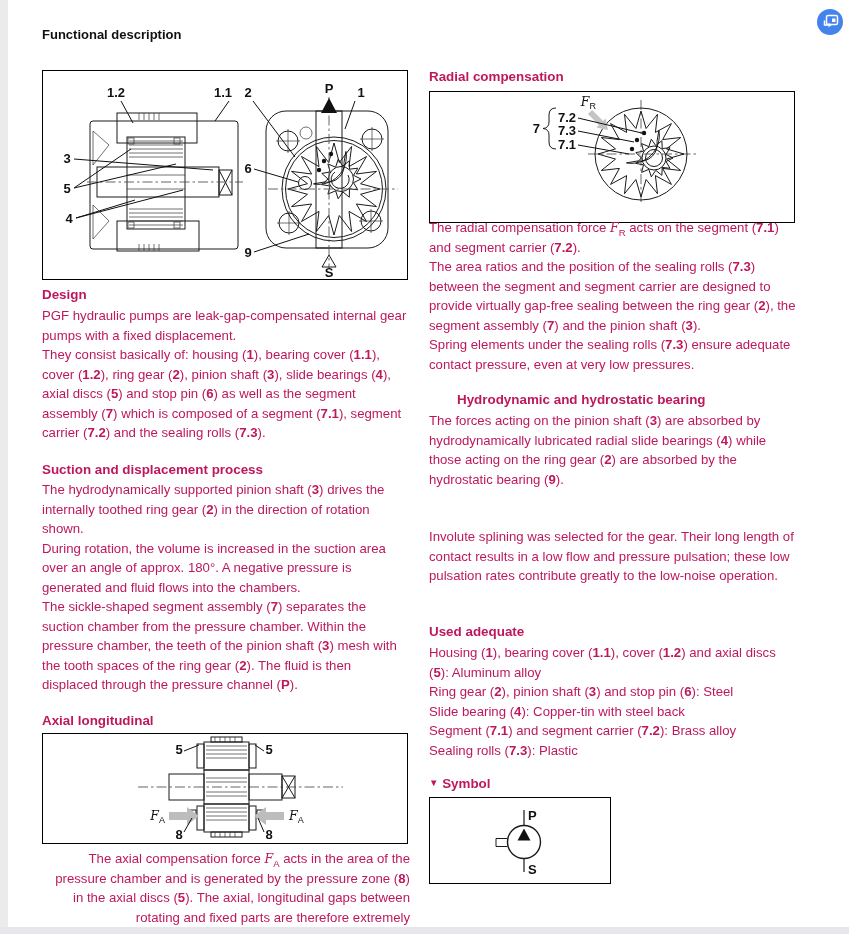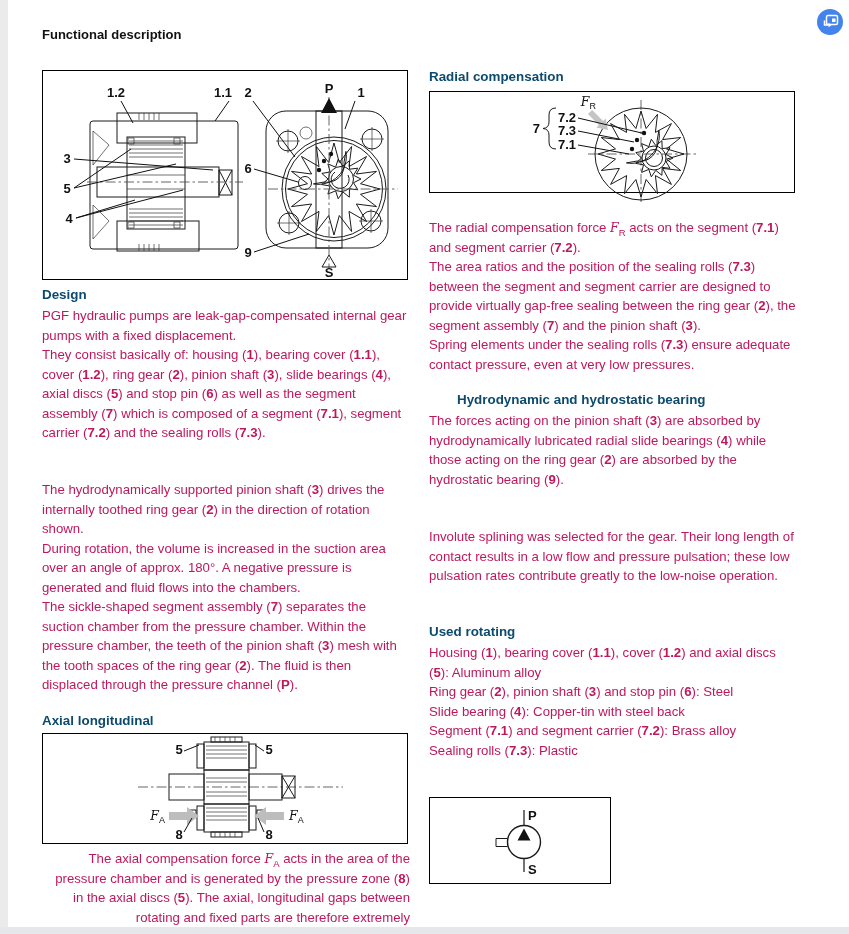--- a/index.html
+++ b/index.html
@@ -1,21 +1,21 @@
 <!DOCTYPE html>
 <html><head>
 <meta charset="utf-8">
 <style>
   html,body{margin:0;padding:0;background:#fff;}
   .page{position:relative;width:849px;height:934px;background:#fff;overflow:hidden;
         font-family:"Liberation Sans",sans-serif;color:#1a1a1a;}
   .edge-left{position:absolute;left:0;top:0;width:8px;height:100%;background:#ebebeb;}
   .edge-bottom{position:absolute;left:0;top:927px;width:100%;height:7px;background:#e5e7ea;}
   .title{position:absolute;left:42px;top:27px;font-size:13px;font-weight:700;color:#111;}
-  .h{position:absolute;width:368px;font-size:13.4px;font-weight:700;color:#0c4a6e;}
+  .h{position:absolute;width:368px;font-size:13.4px;font-weight:700;color:#be185d;}
   .body{position:absolute;width:368px;font-size:13.2px;line-height:19.5px;color:#be185d;}
   .body p{margin:0;}
   b{font-weight:700;}
   i.fsym{font-family:"DejaVu Serif",serif;font-style:italic;font-weight:400;}
   sub{font-size:9.5px;line-height:0;}
   .figbox{position:absolute;border:1.5px solid #000;background:#fff;box-sizing:border-box;}
   svg{display:block;}
   svg text{font-family:"Liberation Sans",sans-serif;}
   .lbl{font-size:13px;font-weight:700;fill:#111;}
   .fsym{font-family:"DejaVu Serif",serif;font-style:italic;font-size:12.5px;fill:#111;}
@@ -124,20 +124,21 @@
       </g>
     </svg>
   </div>
 
   <div class="h" style="left:42px;top:287px;">Design</div>
   <div class="body" style="left:42px;top:306px;">
     <p>PGF hydraulic pumps are leak-gap-compensated internal gear pumps with a fixed displacement.</p>
     <p>They consist basically of: housing (<b>1</b>), bearing cover (<b>1.1</b>), cover (<b>1.2</b>), ring gear (<b>2</b>), pinion shaft (<b>3</b>), slide bearings (<b>4</b>), axial discs (<b>5</b>) and stop pin (<b>6</b>) as well as the segment assembly (<b>7</b>) which is composed of a segment (<b>7.1</b>), segment carrier (<b>7.2</b>) and the sealing rolls (<b>7.3</b>).</p>
   </div>
 
+  <div class="h" style="left:42px;top:462px;">Suction and displacement process</div>
   <div class="body" style="left:42px;top:480px;">
     <p>The hydrodynamically supported pinion shaft (<b>3</b>) drives the internally toothed ring gear (<b>2</b>) in the direction of rotation shown.</p>
     <p>During rotation, the volume is increased in the suction area over an angle of approx. 180°. A negative pressure is generated and fluid flows into the chambers.</p>
     <p>The sickle-shaped segment assembly (<b>7</b>) separates the suction chamber from the pressure chamber. Within the pressure chamber, the teeth of the pinion shaft (<b>3</b>) mesh with the tooth spaces of the ring gear (<b>2</b>). The fluid is then displaced through the pressure channel (<b>P</b>).</p>
   </div>
 
   <div class="h" style="left:42px;top:713px;">Axial longitudinal</div>
 
   <div class="figbox" style="left:42px;top:733px;width:366px;height:111px;">
     <svg width="363" height="108" viewBox="0 0 363 108">
@@ -176,21 +177,21 @@
       <text class="lbl" x="226" y="105" text-anchor="middle">8</text>
     </svg>
   </div>
 
   <div class="body" style="left:42px;top:849px;text-align:right;">
     <p>The axial compensation force <i class="fsym">F</i><sub>A</sub> acts in the area of the pressure chamber and is generated by the pressure zone (<b>8</b>) in the axial discs (<b>5</b>). The axial, longitudinal gaps between rotating and fixed parts are therefore extremely</p>
   </div>
 
   <div class="h" style="left:429px;top:69px;">Radial compensation</div>
 
-  <div class="figbox" style="left:429px;top:91px;width:366px;height:102px;text-align:center;">
+  <div class="figbox" style="left:429px;top:91px;width:366px;height:132px;text-align:center;">
     <svg width="363" height="111" viewBox="0 0 363 111">
       <path d="M158,62H266" class="cl"></path>
       <path d="M211,8V110" class="cl"></path>
       <circle cx="211" cy="62" r="46" fill="#fff" class="ln"></circle>
       <polygon fill="#fff" class="ln" points="254.0,62.0 236.5,67.1 250.7,78.5 232.6,76.4 241.4,92.4 225.4,83.6 227.5,101.7 216.1,87.5 211.0,105.0 205.9,87.5 194.5,101.7 196.6,83.6 180.6,92.4 189.4,76.4 171.3,78.5 185.5,67.1 168.0,62.0 185.5,56.9 171.3,45.5 189.4,47.6 180.6,31.6 196.6,40.4 194.5,22.3 205.9,36.5 211.0,19.0 216.1,36.5 227.5,22.3 225.4,40.4 241.4,31.6 232.6,47.6 250.7,45.5 236.5,56.9"></polygon>
       <polygon fill="#fff" class="ln" points="243.0,66.0 236.0,69.5 240.0,76.3 232.2,75.4 231.9,83.3 225.8,78.4 221.3,84.8 218.8,77.4 211.6,80.4 213.5,72.8 205.8,71.4 211.5,66.0 205.8,60.6 213.5,59.2 211.6,51.6 218.8,54.6 221.3,47.2 225.8,53.6 231.9,48.7 232.2,56.6 240.0,55.7 236.0,62.5"></polygon>
       <circle cx="224" cy="66" r="12" fill="#fff" class="ln"></circle>
       <circle cx="224" cy="66" r="8.5" class="ln"></circle>
       <path d="M196.4,70.9 A28,28 0 0 0 228.9,38.4 L227,49.3 A17,17 0 0 1 207.3,69 Z" fill="#e2e2e2" class="ln"></path>
       <circle cx="202" cy="57" r="2.2" fill="#111"></circle>
@@ -217,29 +218,33 @@
 
   <div class="h" style="left:429px;top:392px;padding-left:28px;">Hydrodynamic and hydrostatic bearing</div>
   <div class="body" style="left:429px;top:411px;">
     <p>The forces acting on the pinion shaft (<b>3</b>) are absorbed by hydrodynamically lubricated radial slide bearings (<b>4</b>) while those acting on the ring gear (<b>2</b>) are absorbed by the hydrostatic bearing (<b>9</b>).</p>
   </div>
 
   <div class="body" style="left:429px;top:527px;">
     <p>Involute splining was selected for the gear. Their long length of contact results in a low flow and pressure pulsation; these low pulsation rates contribute greatly to the low-noise operation.</p>
   </div>
 
-  <div class="h" style="left:429px;top:624px;">Used rotating</div>
+  <div class="h" style="left:429px;top:624px;">Used adequate</div>
   <div class="body" style="left:429px;top:643px;">
     <div>Housing (<b>1</b>), bearing cover (<b>1.1</b>), cover (<b>1.2</b>) and axial discs (<b>5</b>): Aluminum alloy</div>
     <div>Ring gear (<b>2</b>), pinion shaft (<b>3</b>) and stop pin (<b>6</b>): Steel</div>
     <div>Slide bearing (<b>4</b>): Copper-tin with steel back</div>
     <div>Segment (<b>7.1</b>) and segment carrier (<b>7.2</b>): Brass alloy</div>
     <div>Sealing rolls (<b>7.3</b>): Plastic</div>
   </div>
 
+  <div class="h" style="left:429px;top:776px;">
+    <span class="marker">▼</span>
+    <span>Symbol</span>
+  </div>
 
   <div class="figbox" style="left:429px;top:797px;width:182px;height:87px;">
     <svg width="179" height="84" viewBox="0 0 179 84">
       <circle cx="94" cy="44" r="16.5" fill="#fff" stroke="#1a1a1a" stroke-width="1.4"></circle>
       <polygon points="87.5,42.5 100.5,42.5 94,30.5" fill="#111"></polygon>
       <path d="M94,12V28M94,61V74" stroke="#1a1a1a" stroke-width="1.2" fill="none"></path>
       <path d="M77.5,40.5H66V48.5H77.5" class="ln"></path>
       <text class="lbl" x="98" y="22">P</text>
       <text class="lbl" x="98" y="76">S</text>
     </svg>

